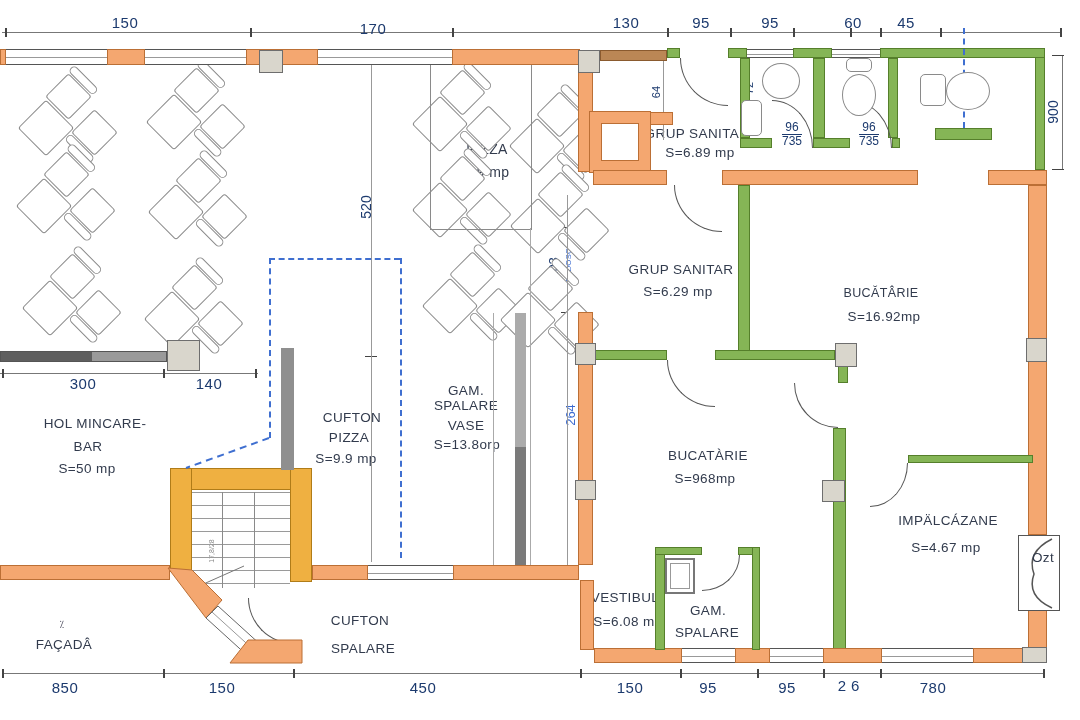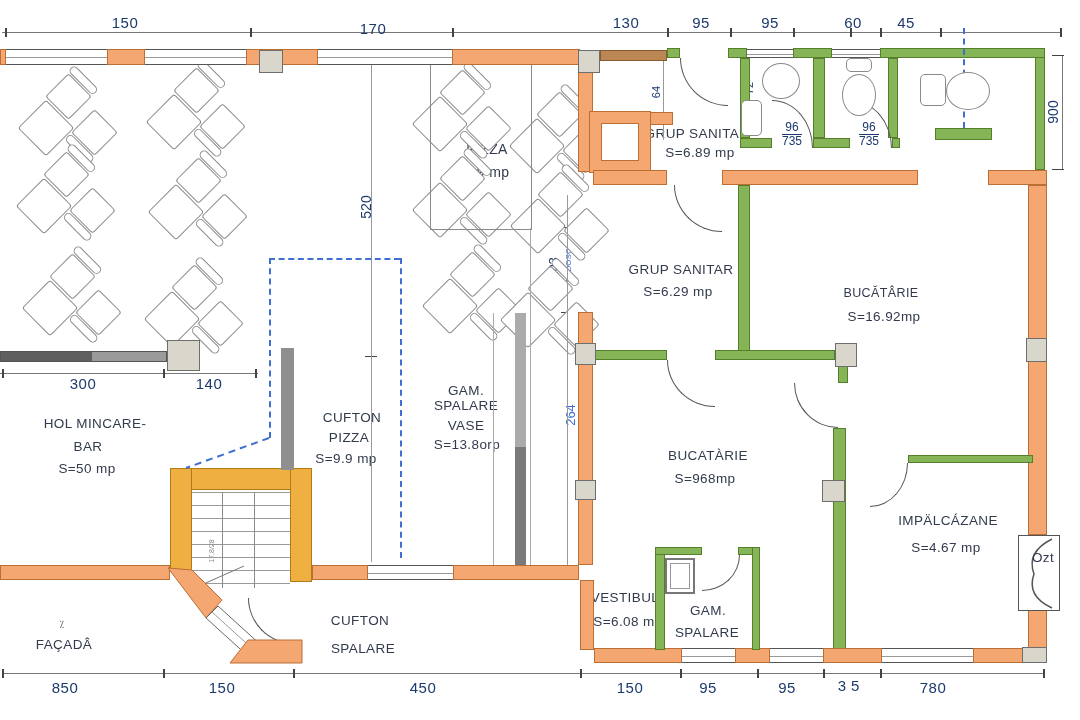--- a/index.html
+++ b/index.html
@@ -208,21 +208,21 @@
   <span class="dim" style="left:853px;top:22px">60</span>
   <span class="dim" style="left:906px;top:22px">45</span>
   <span class="dim" style="left:83px;top:383px">300</span>
   <span class="dim" style="left:209px;top:383px">140</span>
   <span class="dim" style="left:65px;top:687px">850</span>
   <span class="dim" style="left:222px;top:687px">150</span>
   <span class="dim" style="left:423px;top:687px">450</span>
   <span class="dim" style="left:630px;top:687px">150</span>
   <span class="dim" style="left:708px;top:687px">95</span>
   <span class="dim" style="left:787px;top:687px">95</span>
-  <span class="dim" style="left:851px;top:685px;letter-spacing:5px">35</span>
+  <span class="dim" style="left:851px;top:685px;letter-spacing:5px">26</span>
   <span class="dim" style="left:933px;top:687px">780</span>
   <span class="dimr" style="left:1053px;top:112px;font-size:14px">900</span>
   <span class="dimr" style="left:366px;top:207px;font-size:14px">520</span>
   <span class="dimr" style="left:553px;top:268px;font-size:13px">203</span>
   <span class="dimr blue" style="left:568px;top:265px;font-size:8px">PEDOSO</span>
   <span class="dimr blue" style="left:570px;top:415px;font-size:13px">264</span>
   <span class="dimr" style="left:656px;top:92px;font-size:11px">64</span>
   <span class="dimr" style="left:749px;top:88px;font-size:11px">72</span>
   <div class="frac" style="left:792px;top:121px">
     <span>96</span>

